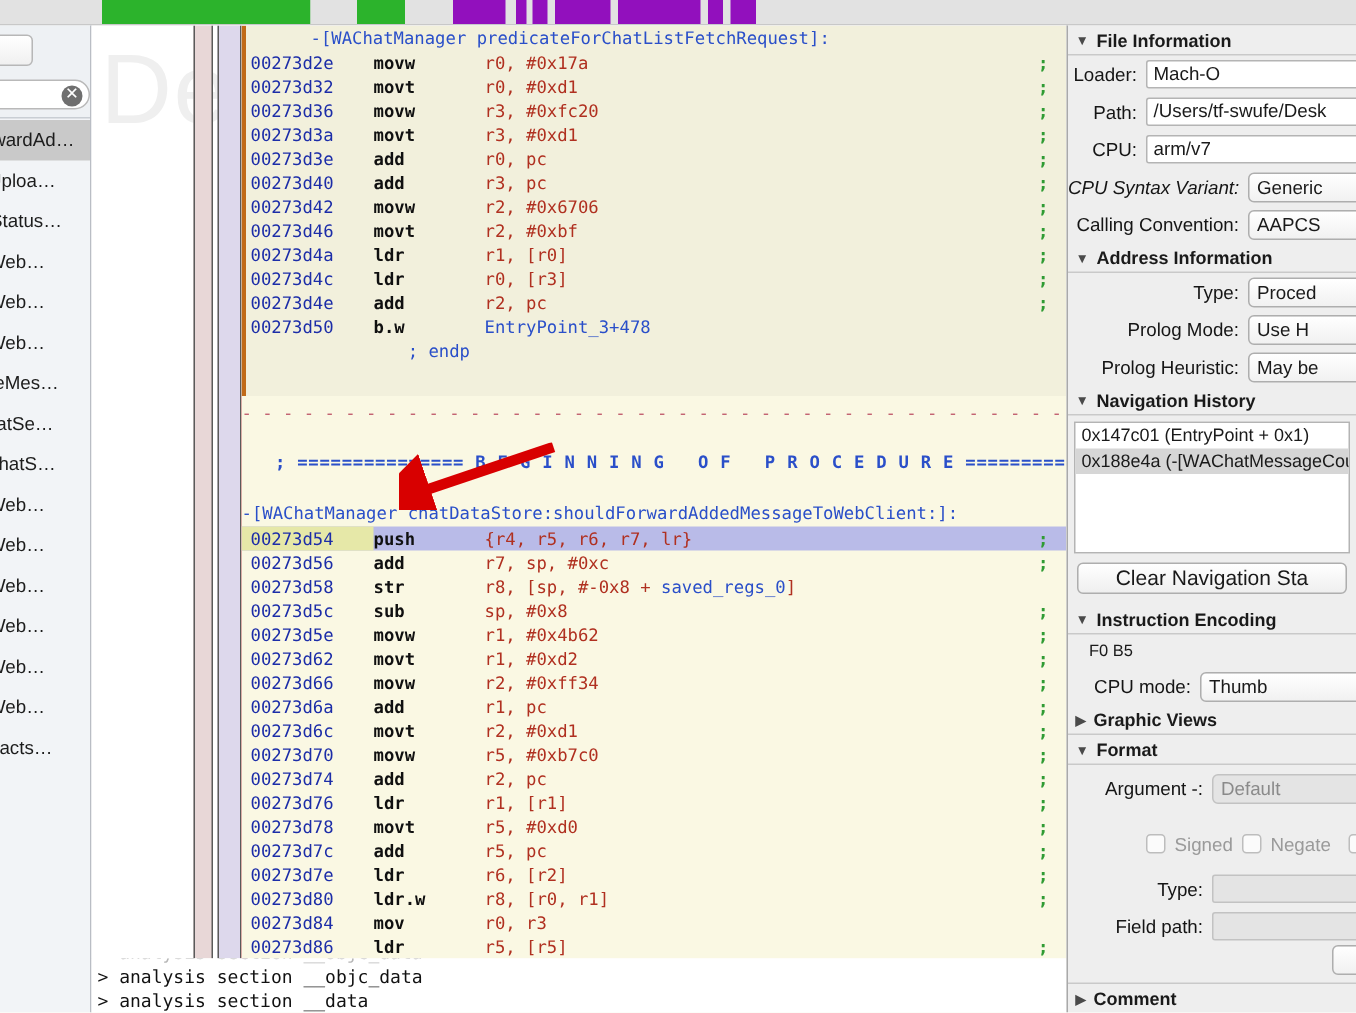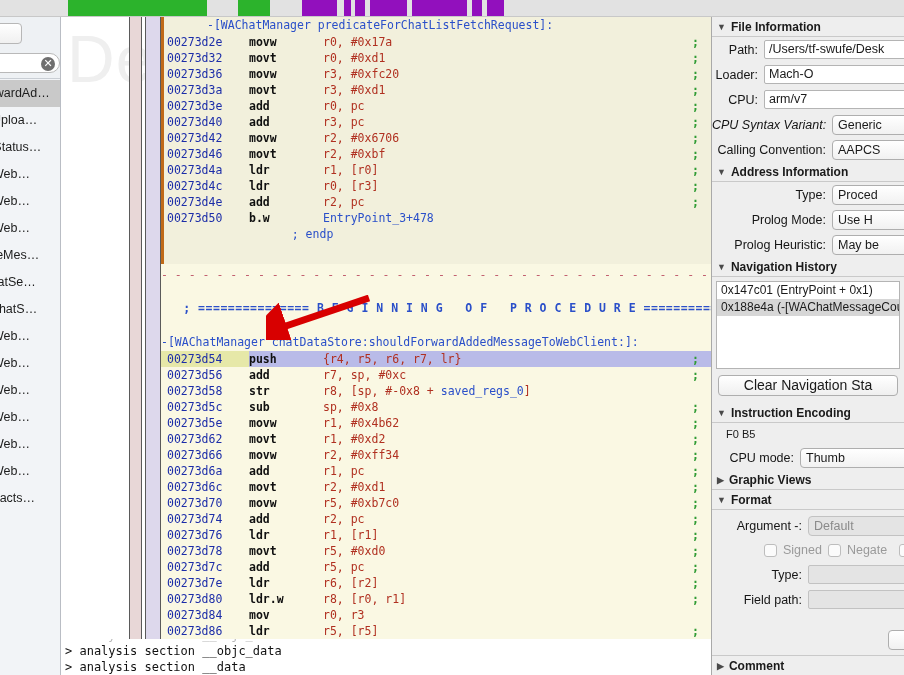--- a/index.html
+++ b/index.html
@@ -60,21 +60,21 @@
   .addr.marked { background: #e6e8a8; }
   .mnem { display: inline-block; width: 74px; color: #101010; font-weight: 700; }
   .ops  { color: #b03020; }
   .sym  { color: #2a4fc9; }
   .semi { position: absolute; right: 12px; color: #2f9b33; font-weight: 700; }
   .proc-title { color: #2a4fc9; white-space: pre; height: 17px; line-height: 17px; }
   .sepline { color: #c26070; white-space: pre; height: 16px; line-height: 16px;
              overflow: hidden; letter-spacing: 0px; }
   .beginline { color: #2a4fc9; white-space: pre; height: 17px; line-height: 17px;
                overflow: hidden; font-weight: 700; letter-spacing: .5px; }
-  .endpline { color: #2a4fc9; white-space: pre; height: 16px; line-height: 16px; padding-left: 20px; }
+  .endpline { color: #2a4fc9; white-space: pre; height: 16px; line-height: 16px; }
 
   .arrow-svg { position: absolute; left: 205px; top: 278px; pointer-events: none; }
 
   
   .console { position: absolute; left: 61px; top: 639px; width: 650px; height: 36px;
              background: #ffffff; font-family: "DejaVu Sans Mono", monospace;
              font-size: 12px; color: #111111; overflow: hidden; padding-left: 4px; }
   .console .cline { height: 16px; line-height: 16px; white-space: pre; }
   .console .cline.faded { color: #b7b7b7; }
 
@@ -100,21 +100,21 @@
   .fdisabled { background: #e4e4e4; border: 1px solid #c2c2c2; color: #8a8a8a; }
   .navlist { margin: 4px 4px 0 4px; height: 88px; background: #ffffff;
              border: 1px solid #b4b4b4; overflow: hidden; }
   .navitem { height: 17px; line-height: 17px; font-size: 12px; padding-left: 4px;
              white-space: nowrap; overflow: hidden; }
   .navitem.sel { background: #d6d6d6; }
   .navbtn { margin: 6px 6px 0 6px; height: 21px; background: linear-gradient(#ffffff,#efefef);
             border: 1px solid #aeaeae; border-radius: 4px; font-size: 14px;
             line-height: 19px; text-align: center; white-space: nowrap; overflow: hidden; }
   .encval { padding-left: 14px; height: 22px; line-height: 22px; font-size: 11px; }
-  .cbrow { display: flex; align-items: center; height: 24px; padding-left: 52px; gap: 6px; }
+  .cbrow { display: flex; height: 24px; padding-left: 52px; gap: 6px; margin-top: 18px; }
   .cbox { width: 13px; height: 13px; border: 1px solid #bdbdbd; border-radius: 3px;
           background: #fbfbfb; flex: 0 0 auto; }
   .cblabel { font-size: 12.5px; color: #9a9a9a; white-space: nowrap; }
   .stub { position: absolute; right: -14px; width: 30px; height: 20px;
           background: linear-gradient(#ffffff,#f1f1f1); border: 1px solid #aeaeae;
           border-radius: 4px; }
   .csdn { position: absolute; left: -60px; top: 636px; width: 300px;
           font-size: 19px; color: #e2e2e2; white-space: nowrap;
           font-family: "Liberation Sans", sans-serif; pointer-events: none; }
 </style>
@@ -232,26 +232,26 @@
     </div>
 
   <div class="inspector" id="inspector">
 
     <div class="sect-hdr">
       <span class="tri">▼</span>
       <span>File Information</span>
     </div>
     <div id="fi-fields">
         <div class="frow">
+          <span class="flabel" style="width: 52px;">Loader:</span>
+          <span class="ffield" style="margin-right: -20px;">Mach-O</span>
+        </div>
+        <div class="frow">
           <span class="flabel" style="width: 52px;">Path:</span>
           <span class="ffield" style="margin-right: -20px;">/Users/tf-swufe/Desk</span>
-        </div>
-        <div class="frow">
-          <span class="flabel" style="width: 52px;">Loader:</span>
-          <span class="ffield" style="margin-right: -20px;">Mach-O</span>
         </div>
         <div class="frow">
           <span class="flabel" style="width: 52px;">CPU:</span>
           <span class="ffield" style="margin-right: -20px;">arm/v7</span>
         </div>
         <div class="frow">
           <span class="flabel" style="width: 120px; font-style: italic;">CPU Syntax Variant:</span>
           <span class="fpop" style="margin-right: -20px;">Generic</span>
         </div>
         <div class="frow">

